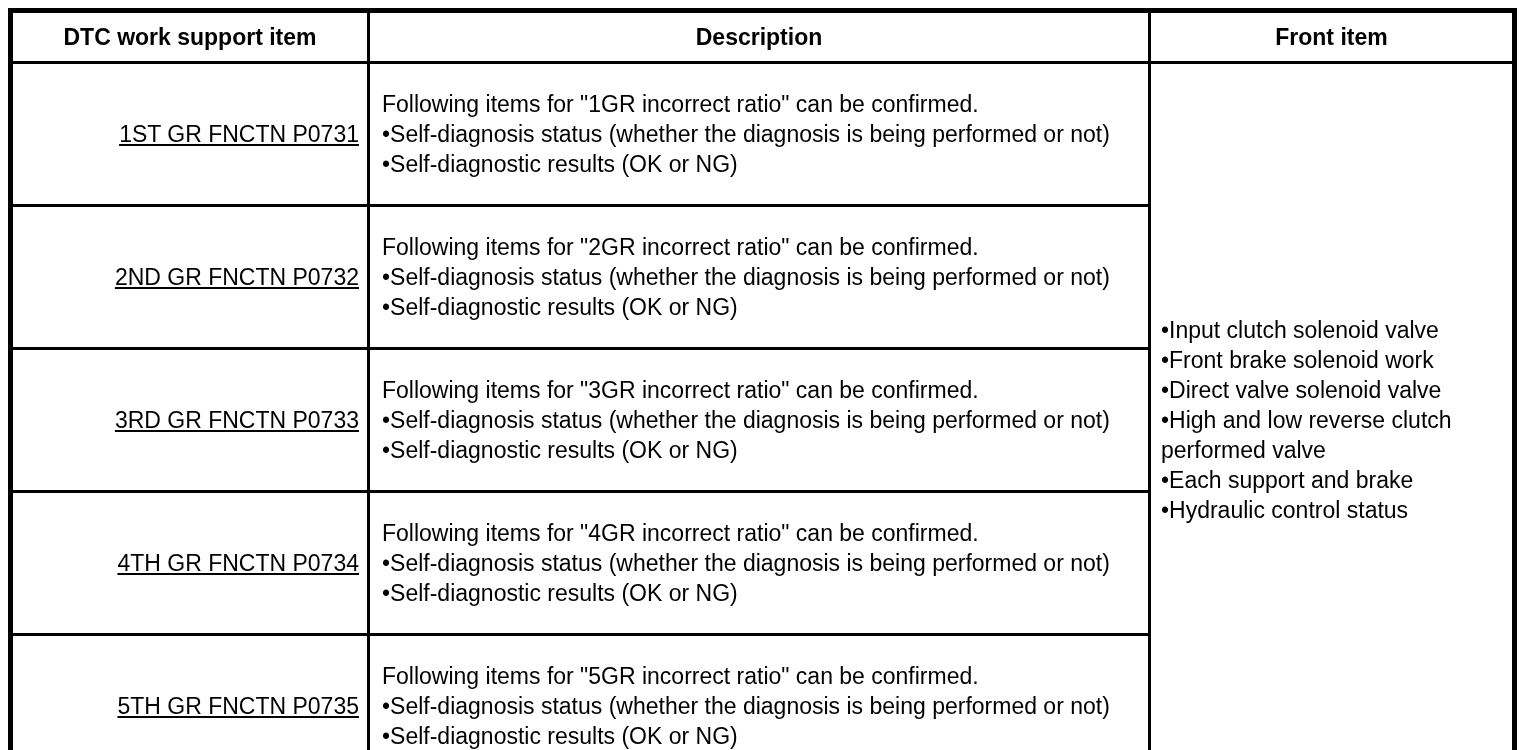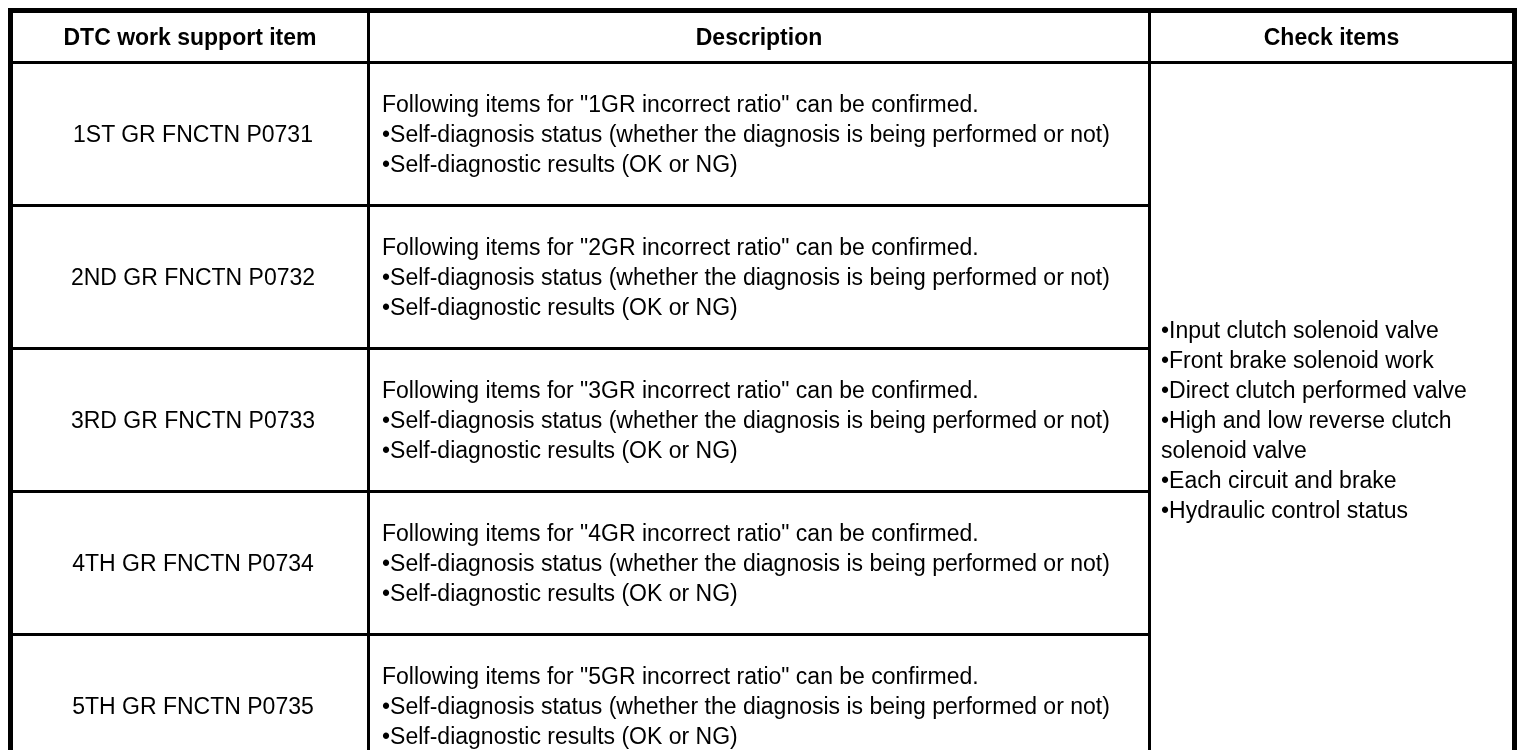--- a/index.html
+++ b/index.html
@@ -38,23 +38,24 @@
   th.hdr {
     font-weight: bold;
     text-align: center;
     height: 44px;
     padding: 2px 6px;
   }
   col.c1 { width: 358px; }
   col.c2 { width: 781px; }
   col.c3 { width: 365px; }
   td.item-cell {
-    text-align: center;
+    text-align: right;
     padding: 4px 8px 4px 14px;
     height: 132px;
+    text-decoration: underline;
   }
   td.desc-cell {
     text-align: left;
     padding: 6px 10px 6px 12px;
   }
   td.check-cell {
     text-align: left;
     padding: 6px 8px 6px 10px;
   }
   .bullet::before {
@@ -70,36 +71,36 @@
 <table class="dtc-table">
   <colgroup>
     <col class="c1">
     <col class="c2">
     <col class="c3">
   </colgroup>
   <tbody>
       <tr>
     <th class="hdr">DTC work support item</th>
     <th class="hdr">Description</th>
-    <th class="hdr">Check items</th>
+    <th class="hdr">Front item</th>
   </tr>
 
   <tr>
     <td class="item-cell">1ST GR FNCTN P0731</td>
     <td class="desc-cell">
       <span class="desc-intro">Following items for "1GR incorrect ratio" can be confirmed.</span>
       <span class="bullet">Self-diagnosis status (whether the diagnosis is being performed or not)</span>
       <span class="bullet">Self-diagnostic results (OK or NG)</span>
     </td>
     <td class="check-cell" rowspan="5">
       <span class="bullet">Input clutch solenoid valve</span>
       <span class="bullet">Front brake solenoid work</span>
-      <span class="bullet">Direct clutch performed valve</span>
-      <span class="bullet">High and low reverse clutch solenoid valve</span>
-      <span class="bullet">Each circuit and brake</span>
+      <span class="bullet">Direct valve solenoid valve</span>
+      <span class="bullet">High and low reverse clutch performed valve</span>
+      <span class="bullet">Each support and brake</span>
       <span class="bullet">Hydraulic control status</span>
     </td>
   </tr>
 
   <tr>
     <td class="item-cell">2ND GR FNCTN P0732</td>
     <td class="desc-cell">
       <span class="desc-intro">Following items for "2GR incorrect ratio" can be confirmed.</span>
       <span class="bullet">Self-diagnosis status (whether the diagnosis is being performed or not)</span>
       <span class="bullet">Self-diagnostic results (OK or NG)</span>

